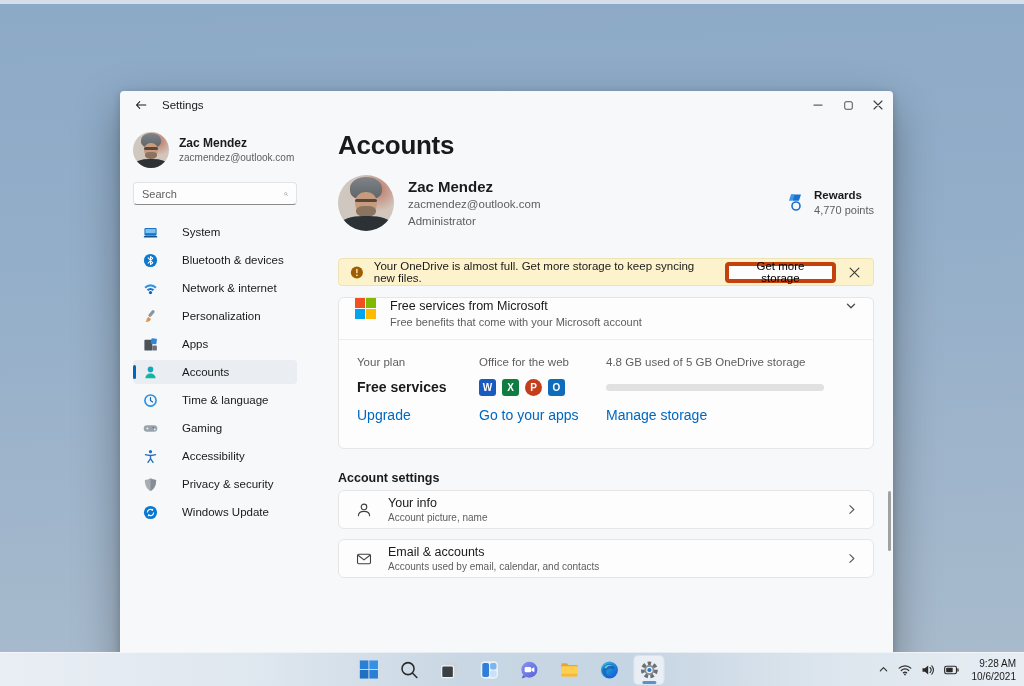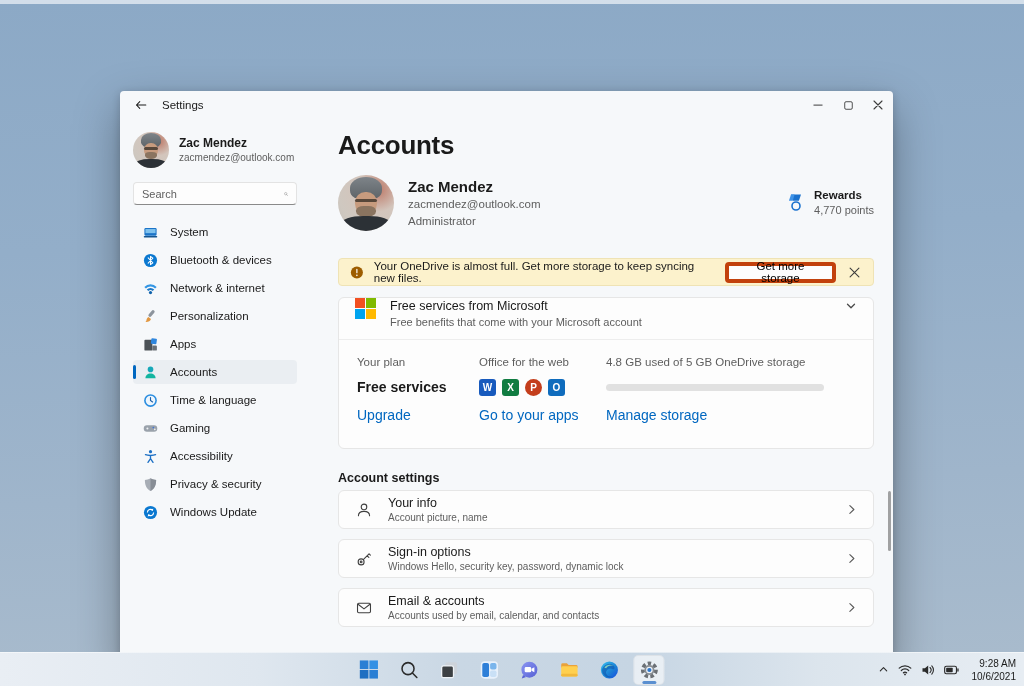--- a/index.html
+++ b/index.html
@@ -37,21 +37,21 @@
   
   .sidebar { position:absolute; top:28px; left:0; width:190px; bottom:0; padding:12px 13px 0 13px; }
   .user-row { display:flex; align-items:center; gap:10px; height:38px; }
   .user-name { font-size:12px; font-weight:bold; line-height:1.25; }
   .user-email { font-size:10px; color:#5e5e5e; line-height:1.3; }
   .searchbox { margin-top:13px; height:23px; background:#fdfdfd; border:1px solid #e3e3e3; border-bottom:1px solid #8a8a8a;
     border-radius:4px; display:flex; align-items:center; padding:0 8px; }
   .searchbox input { border:0; outline:0; background:transparent; flex:1; font-size:11px; font-family:inherit; color:#1a1a1a; }
   .searchbox input::placeholder { color:#5f5f5f; }
   .nav { margin-top:15px; }
-  .nav-item { position:relative; height:24px; margin-bottom:4px; display:flex; align-items:center; gap:12px;
+  .nav-item { position:relative; height:24px; margin-bottom:4px; display:flex; align-items:center; gap:24px;
     padding:0 10px; border-radius:4px; }
   .nav-item.selected { background:#eaeef2; }
   .accent-bar { display:none; }
   .nav-item.selected .accent-bar { display:block; position:absolute; left:0; top:5px; width:3px; height:14px; border-radius:2px; background:#0067c0; }
   .nav-icon { width:15px; height:15px; display:flex; align-items:center; justify-content:center; flex:0 0 15px; }
   .nav-label { font-size:11.5px; }
 
   
   .main { position:absolute; left:190px; top:28px; right:0; bottom:0; padding:0 19px 0 28px; overflow:hidden; }
   .page-title { margin-top:9px; font-size:26px; font-weight:bold; letter-spacing:-.3px; line-height:34px; }
@@ -433,38 +433,20 @@
             <div class="row-title">Your info</div>
             <div class="row-sub">Account picture, name</div>
           </span>
           <span class="row-chevron">
             <svg viewBox="0 0 12 12" width="11" height="11" fill="none" stroke="#5a5a5a" stroke-width="1.2" stroke-linecap="round" stroke-linejoin="round">
                 <path d="M4.2 1.8 L8.6 6 L4.2 10.2"></path>
               </svg>
           </span>
         </div>
 
-        <div class="card setting-row">
-          <span class="row-icon">
-            <svg viewBox="0 0 20 20" width="18" height="18" fill="none" stroke="#3f3f3f" stroke-width="1.2">
-                <circle cx="6.8" cy="13.2" r="3.3"></circle>
-                <circle cx="6.8" cy="13.2" r="1"></circle>
-                <path d="M9.5 10.5 L15.6 4.3 M13.5 6.4 l1.9 1.9 M15.6 4.3 l1.5 1.5" stroke-linecap="round"></path>
-              </svg>
-          </span>
-          <span class="row-text">
-            <div class="row-title">Sign-in options</div>
-            <div class="row-sub">Windows Hello, security key, password, dynamic lock</div>
-          </span>
-          <span class="row-chevron">
-            <svg viewBox="0 0 12 12" width="11" height="11" fill="none" stroke="#5a5a5a" stroke-width="1.2" stroke-linecap="round" stroke-linejoin="round">
-                <path d="M4.2 1.8 L8.6 6 L4.2 10.2"></path>
-              </svg>
-          </span>
-        </div>
 
         <div class="card setting-row">
           <span class="row-icon">
             <svg viewBox="0 0 20 20" width="18" height="18" fill="none" stroke="#3f3f3f" stroke-width="1.2">
                 <rect x="2.8" y="4.8" width="14.4" height="10.4" rx="1.4"></rect>
                 <path d="M3.4 5.8 l6.6 5.2 6.6-5.2"></path>
               </svg>
           </span>
           <span class="row-text">
             <div class="row-title">Email &amp; accounts</div>

